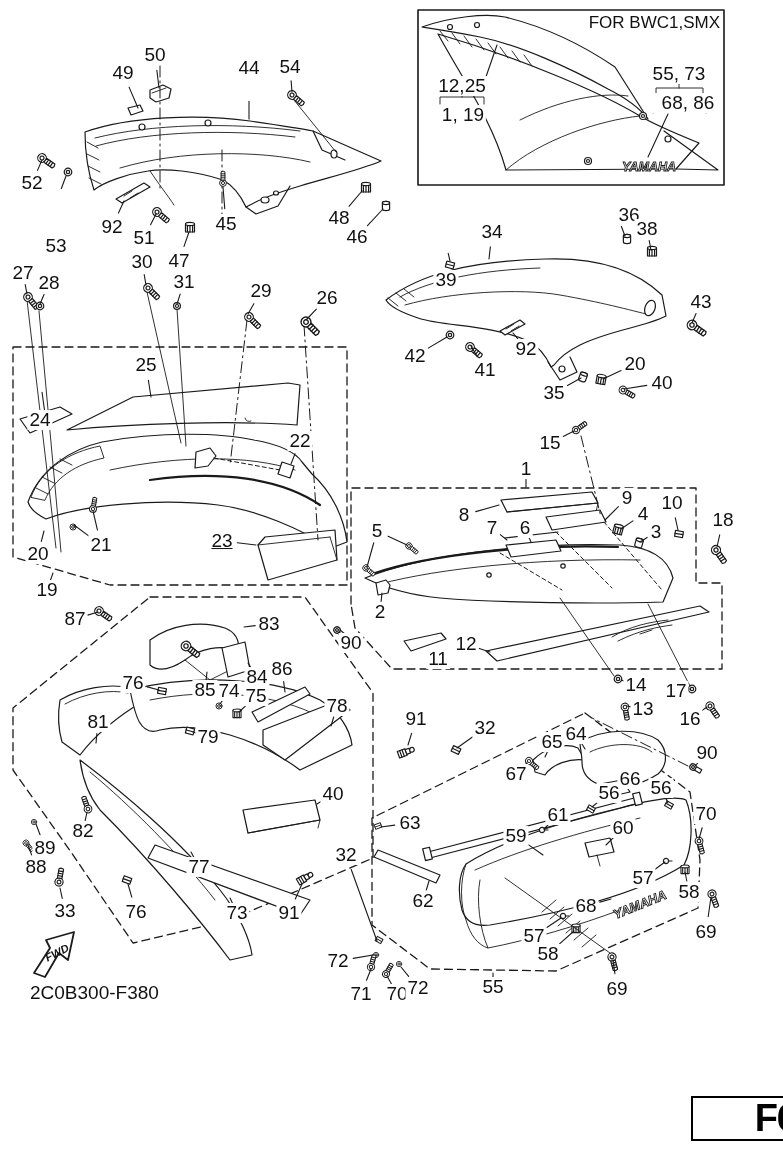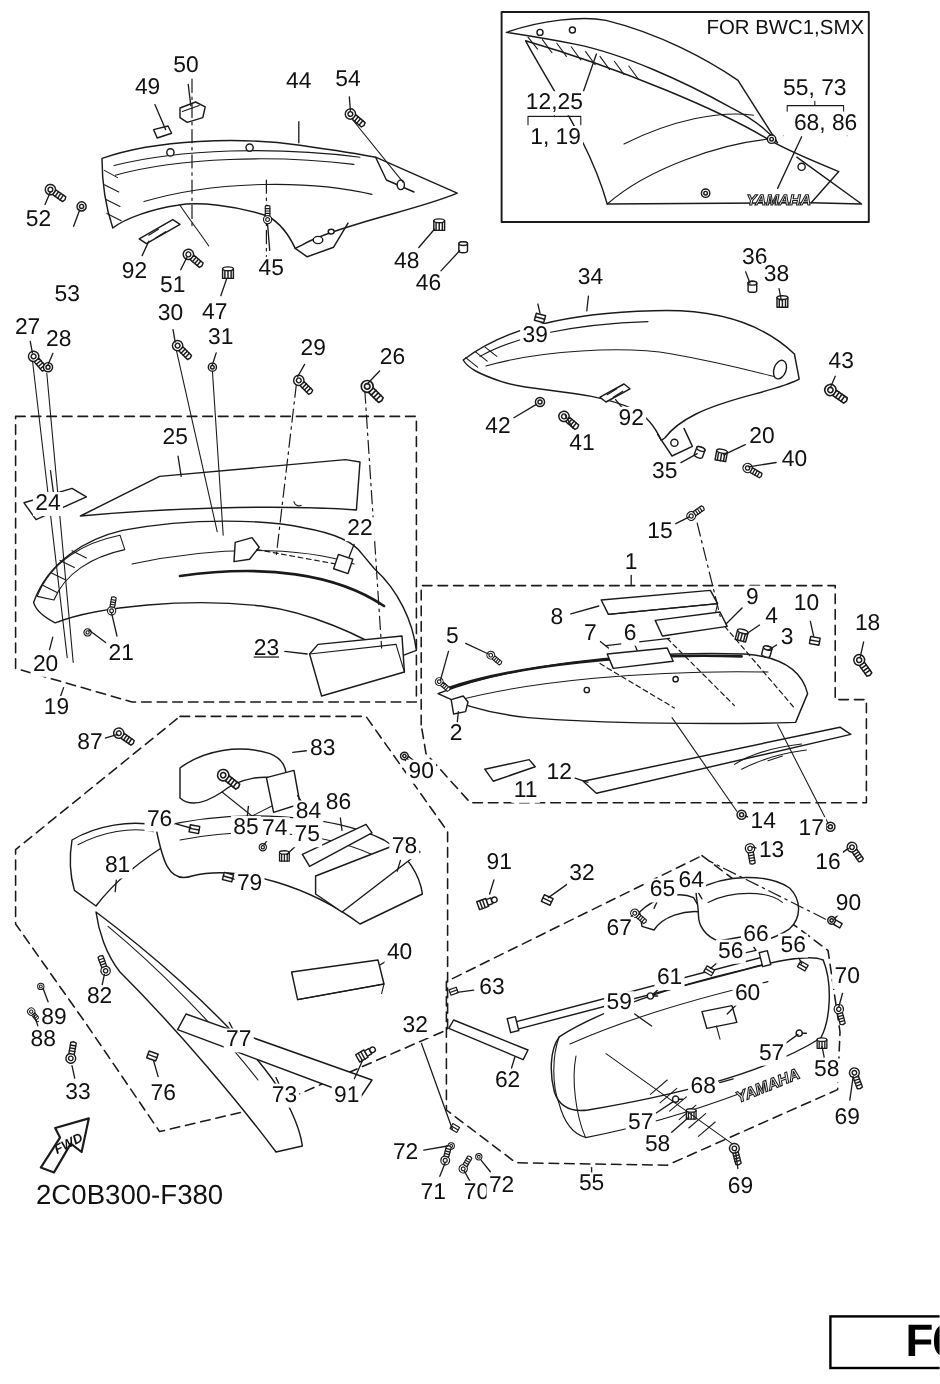--- a/index.html
+++ b/index.html
@@ -13,21 +13,21 @@
   #art .thick{stroke-width:2.2}
   #art .dash{stroke-dasharray:8,5;stroke-width:1.3}
   #art .ddot{stroke-dasharray:11,4,2,4;stroke-width:1}
   #art .sdash{stroke-dasharray:4,3;stroke-width:1}
   #art .leader{stroke:#1a1a1a;stroke-width:1.1}
   #art text{stroke:none;fill:#111}
   .co{position:absolute;transform:translate(-50%,-50%);font-size:19px;line-height:1.05;
       color:#111;background:#fff;padding:0 2px;white-space:nowrap;z-index:3}
   .inset-note{position:absolute;left:586px;top:13px;width:134px;text-align:right;
       font-size:17px;color:#111;z-index:3}
-  .code{position:absolute;left:30px;top:982px;font-size:23px;color:#111;z-index:3}
+  .code{position:absolute;left:30px;top:982px;font-size:19px;color:#111;z-index:3}
   .pageref{position:absolute;left:691px;top:1096px;width:104px;height:41px;
       border:2.5px solid #000;background:#fff;z-index:3;text-align:right;
       font-size:38px;font-weight:bold;line-height:41px;padding-right:3px;
       letter-spacing:-1px;color:#000}
 </style>
 </head>
 <body>
 
 <svg id="art" width="783" height="1153" viewBox="0 0 783 1153">
   <defs>

